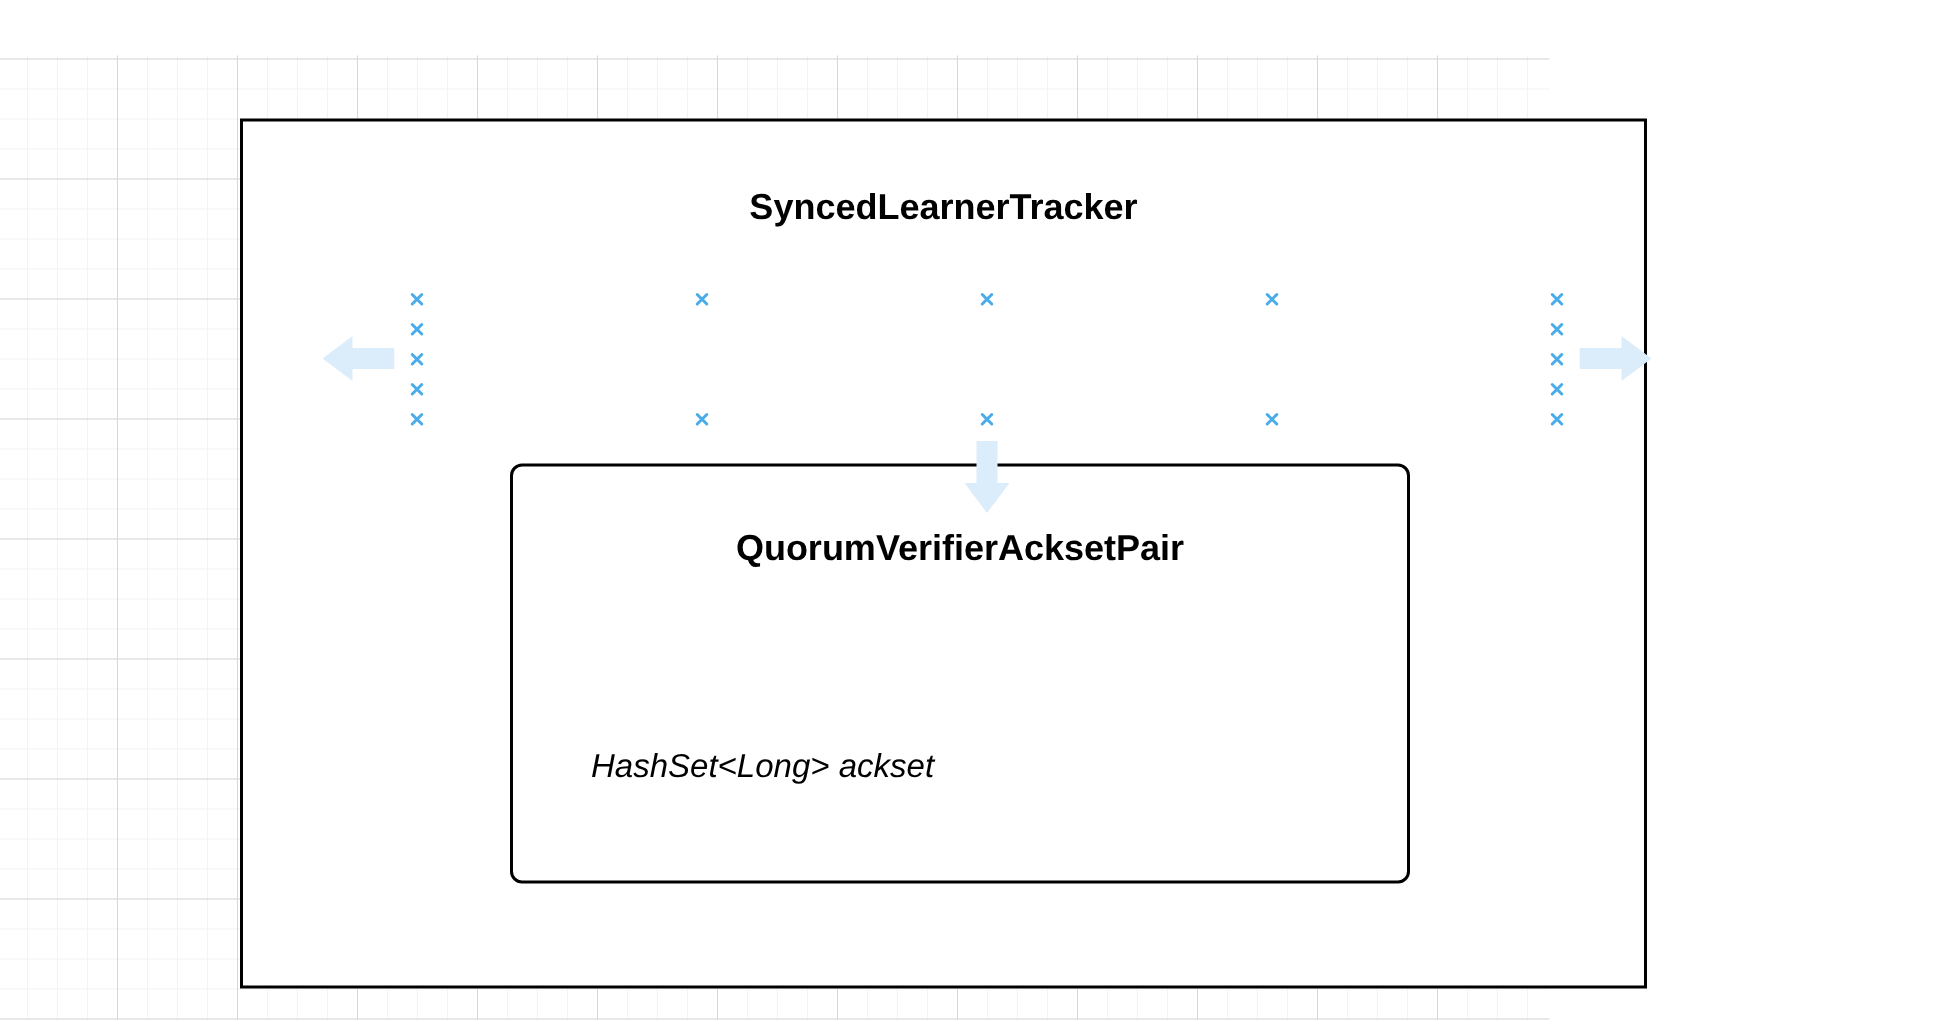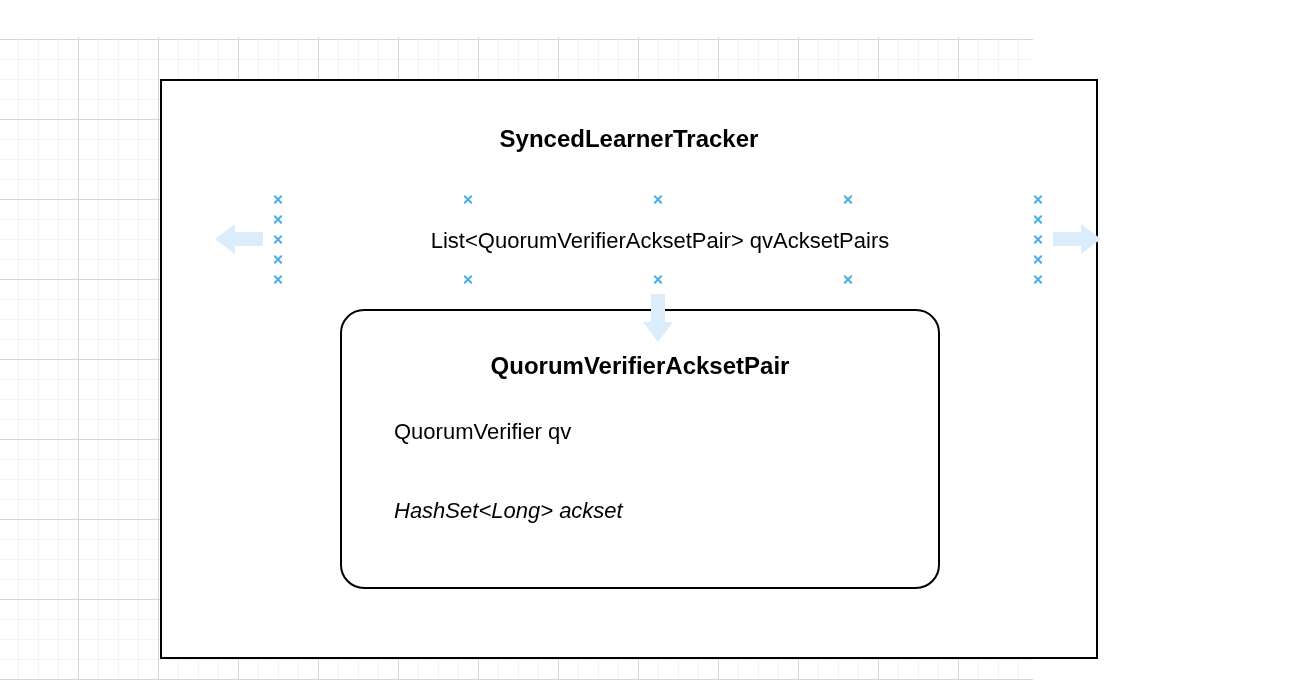--- a/index.html
+++ b/index.html
@@ -36,21 +36,21 @@
     text-align:center;font-size:24px;font-weight:bold;line-height:28px;
   }
   .field-box{
     position:absolute;left:118px;top:120px;width:760px;height:80px;
     display:flex;align-items:center;justify-content:center;
     font-size:22px;line-height:26px;
   }
 
   .inner-shape{
     position:absolute;left:340px;top:272px;width:600px;height:280px;
-    background:#ffffff;border:2px solid var(--shape-border);border-radius:24px;
+    background:#ffffff;border:2px solid var(--shape-border);border-radius:8px;
   }
   .inner-title{
     position:absolute;left:0;right:0;top:41px;
     text-align:center;font-size:24px;font-weight:bold;line-height:28px;
   }
   .inner-field{
     position:absolute;left:52px;font-size:22px;line-height:26px;white-space:pre;
   }
   .inner-field.f0{top:108px;}
   .inner-field.f1{top:187px;font-style:italic;}
@@ -74,29 +74,25 @@
   .arrow-down{left:643px;top:257px;}
 </style>
 </head>
 <body>
 
 <div class="canvas">
 
   <div class="outer-shape">
     <div class="outer-title">SyncedLearnerTracker</div>
 
-    <div class="field-box">
-      <span>List&lt;QuorumVerifierAcksetPair&gt; qvAcksetPairs</span>
-    </div>
 
   </div>
 
   <div class="inner-shape">
     <div class="inner-title">QuorumVerifierAcksetPair</div>
-    <div class="inner-field f0">QuorumVerifier qv</div>
     <div class="inner-field f1">HashSet&lt;Long&gt; ackset</div>
   </div>
 
   <div id="cp-layer">
       <div class="cp" style="left: 278px; top: 162px;"></div>
       <div class="cp" style="left: 468px; top: 162px;"></div>
       <div class="cp" style="left: 658px; top: 162px;"></div>
       <div class="cp" style="left: 848px; top: 162px;"></div>
       <div class="cp" style="left: 1038px; top: 162px;"></div>
       <div class="cp" style="left: 278px; top: 182px;"></div>

